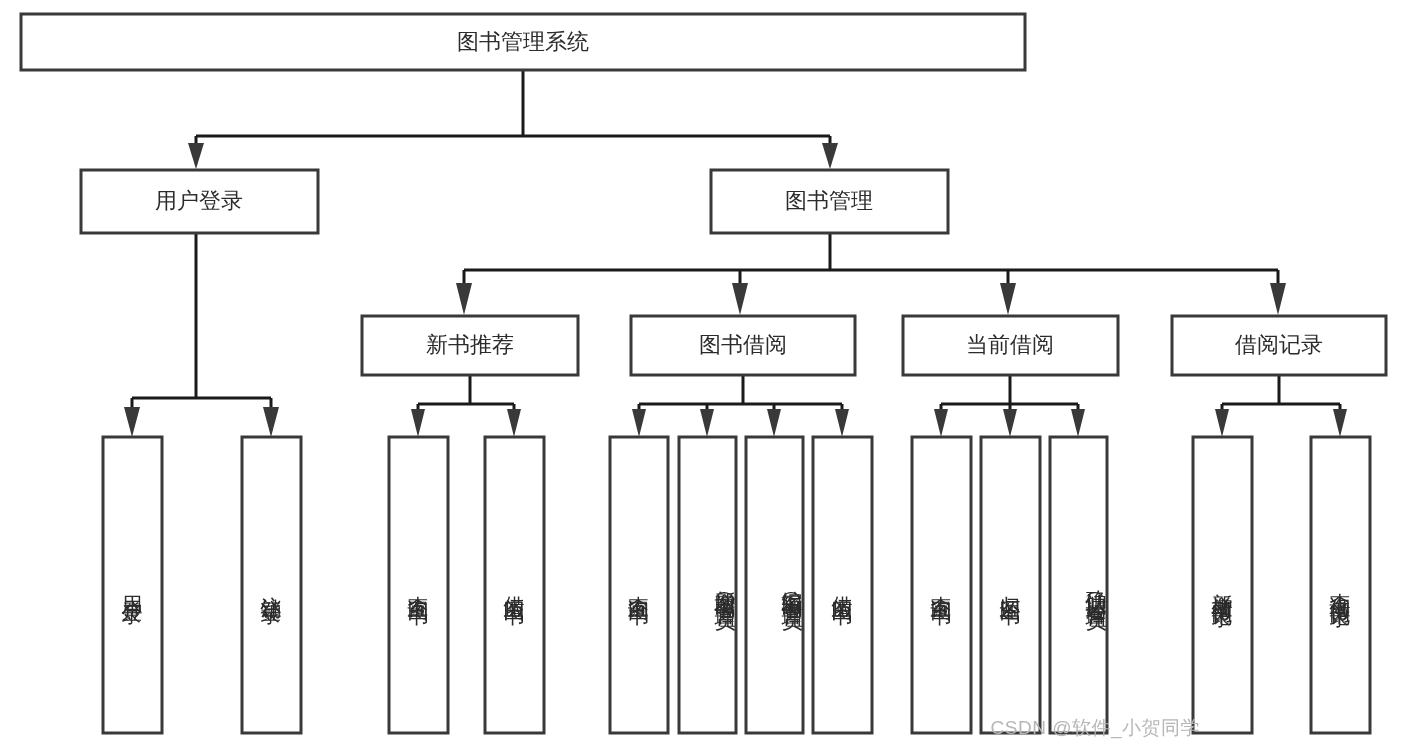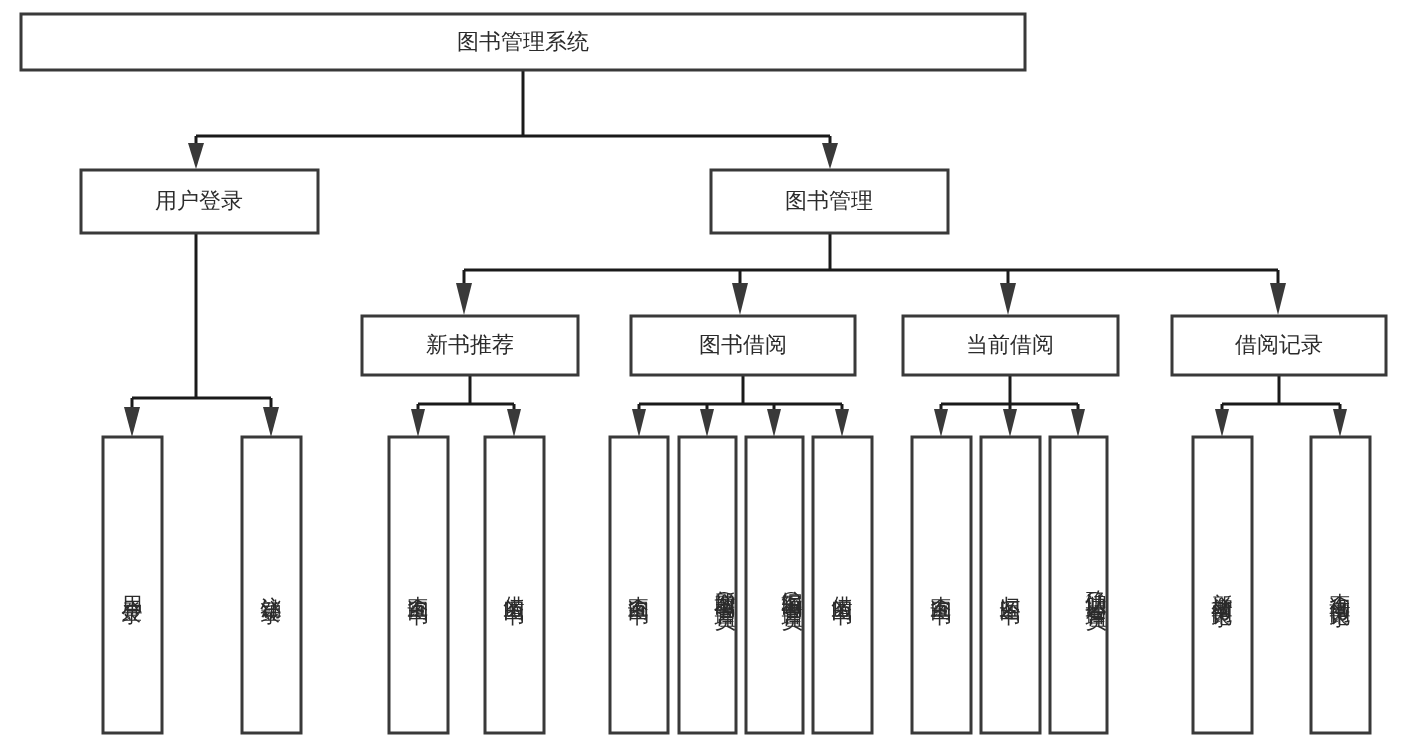--- a/index.html
+++ b/index.html
@@ -195,14 +195,15 @@
     <div style="position:absolute;left:813px;top:437px;width:59px;height:296px;display:flex;align-items:center;justify-content:center;writing-mode:vertical-rl;text-orientation:upright;font-size:21px;color:#2b2b2b;letter-spacing:3px;line-height:1;">借阅图书</div>
 
     <div style="position:absolute;left:912px;top:437px;width:59px;height:296px;display:flex;align-items:center;justify-content:center;writing-mode:vertical-rl;text-orientation:upright;font-size:21px;color:#2b2b2b;letter-spacing:3px;line-height:1;">查询图书</div>
     <div style="position:absolute;left:981px;top:437px;width:59px;height:296px;display:flex;align-items:center;justify-content:center;writing-mode:vertical-rl;text-orientation:upright;font-size:21px;color:#2b2b2b;letter-spacing:3px;line-height:1;">归还图书</div>
     <div style="position:absolute;left:1050px;top:441px;width:57px;height:290px;display:flex;align-items:flex-start;justify-content:center;writing-mode:vertical-rl;text-orientation:upright;font-size:21px;color:#2b2b2b;letter-spacing:3px;line-height:1;">确认归还（管理员）</div>
 
     <div style="position:absolute;left:1193px;top:437px;width:59px;height:296px;display:flex;align-items:center;justify-content:center;writing-mode:vertical-rl;text-orientation:upright;font-size:21px;color:#2b2b2b;letter-spacing:3px;line-height:1;">新增借阅记录</div>
     <div style="position:absolute;left:1311px;top:437px;width:59px;height:296px;display:flex;align-items:center;justify-content:center;writing-mode:vertical-rl;text-orientation:upright;font-size:21px;color:#2b2b2b;letter-spacing:3px;line-height:1;">查询借阅记录</div>
   </div>
 
+  <div class="watermark-text">CSDN @软件_小贺同学</div>
 
 </div>
 
 </body></html>

